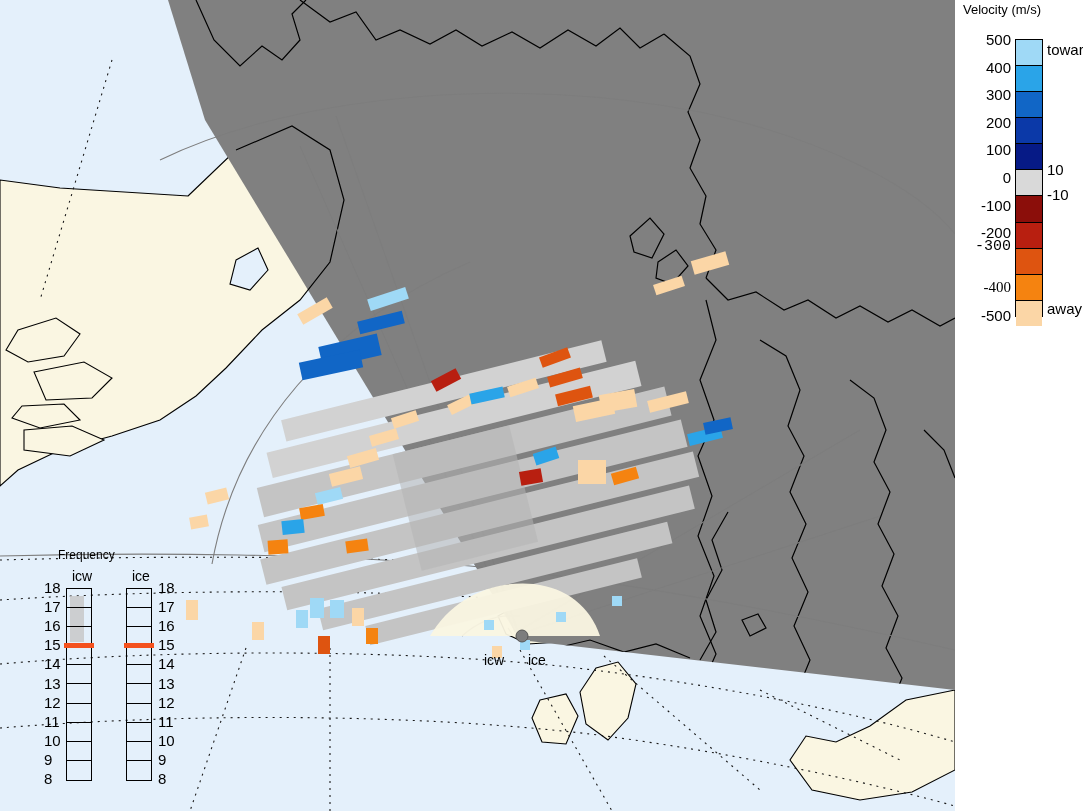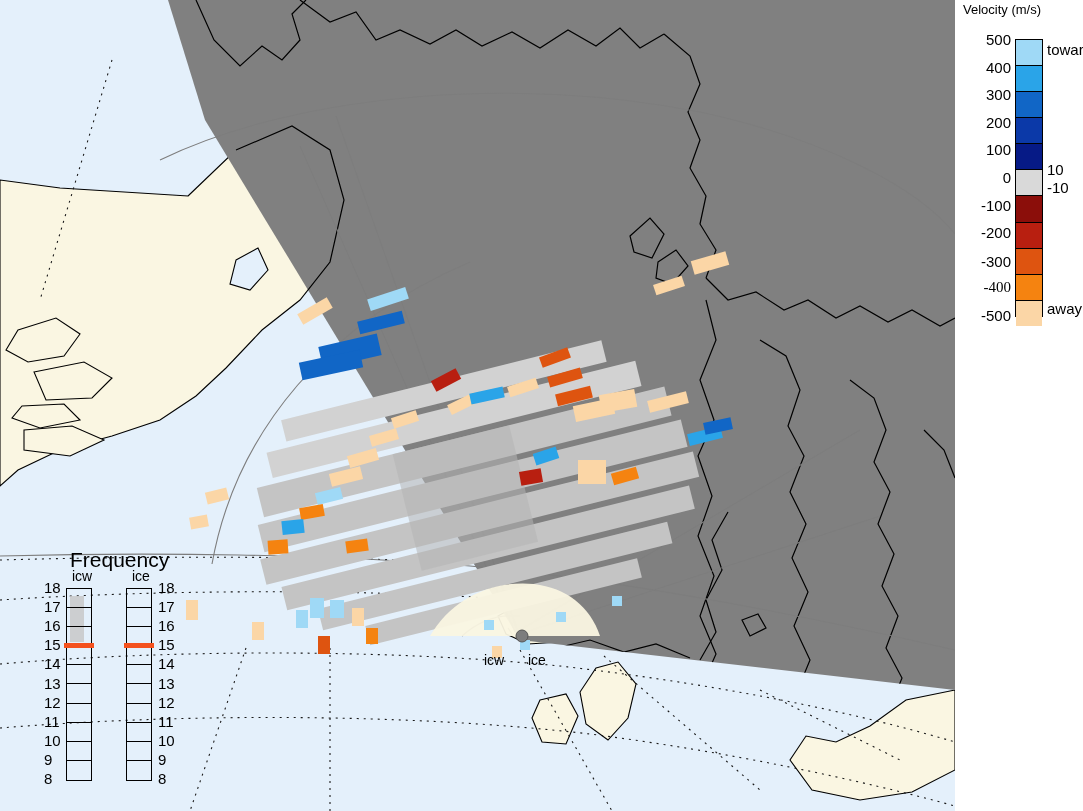--- a/index.html
+++ b/index.html
@@ -13,21 +13,21 @@
   
   #cbpanel{position:absolute;left:955px;top:0;width:128px;height:811px;background:#ffffff;}
   #cbtitle{position:absolute;left:8px;top:2px;width:120px;font-size:13px;color:#000;white-space:nowrap;}
   #cbbox{position:absolute;left:60px;top:39px;width:28px;height:278px;border:1px solid #000;box-sizing:border-box;}
   .cbcell{width:100%;}
   .cbtick{position:absolute;right:72px;font-size:15px;color:#000;text-align:left;white-space:nowrap;}
   .cbside{position:absolute;left:92px;font-size:15px;color:#000;white-space:nowrap;}
 
   
   #freqleg{position:absolute;left:58px;top:548px;width:130px;height:256px;}
-  #freqtitle{position:absolute;left:12px;top:0px;font-size:21px;color:#000;white-space:nowrap;}
+  #freqtitle{position:absolute;left:0;top:0px;font-size:12px;color:#000;white-space:nowrap;}
   .freqhead{position:absolute;top:20px;font-size:14px;color:#000;}
   .freqbar{position:absolute;top:40px;width:26px;height:193px;border:1px solid #000;box-sizing:border-box;background:transparent;}
   .freqseg{width:100%;box-sizing:border-box;border-bottom:1px solid #000;}
   .freqseg:last-child{border-bottom:none;}
   .ftick{position:absolute;font-size:15px;color:#000;}
   .fmark{position:absolute;height:5px;background:#f4511e;}
   .fghost{position:absolute;background:#c8c8c8;opacity:.85;}
 
   
   .sitelab{position:absolute;font-size:14px;color:#000;white-space:nowrap;}
@@ -318,25 +318,25 @@
       </div>
     <div id="cbticks">
         <div class="cbtick" style="top: 31px;">500</div>
         <div class="cbtick" style="top: 58.6px; margin-left: 36px;">400</div>
         <div class="cbtick" style="top: 86.2px;">300</div>
         <div class="cbtick" style="top: 113.8px;">200</div>
         <div class="cbtick" style="top: 141.4px;">100</div>
         <div class="cbtick" style="top: 169px;">0</div>
         <div class="cbtick" style="top: 196.6px;">-100</div>
         <div class="cbtick" style="top: 224.2px;">-200</div>
-        <div class="cbtick" style="top: 253px;">-300</div>
+        <div class="cbtick" style="top: 238px; font-family: Liberation Mono, monospace;">-300</div>
         <div class="cbtick" style="top: 279.4px; font-family: Liberation Serif, serif;">-400</div>
         <div class="cbtick" style="top: 307px;">-500</div>
       </div>
 
     <div class="cbside" id="cbtoward" style="top:41px;">toward</div>
     <div class="cbside" id="cbaway" style="top:300px;">away</div>
 
     <div class="cbside" id="cbp10" style="top:161px;">10</div>
-    <div class="cbside" id="cbm10" style="top:179px;">-10</div>
+    <div class="cbside" id="cbm10" style="top:186px;">-10</div>
   </div>
 
 </div>
 
 </body></html>

